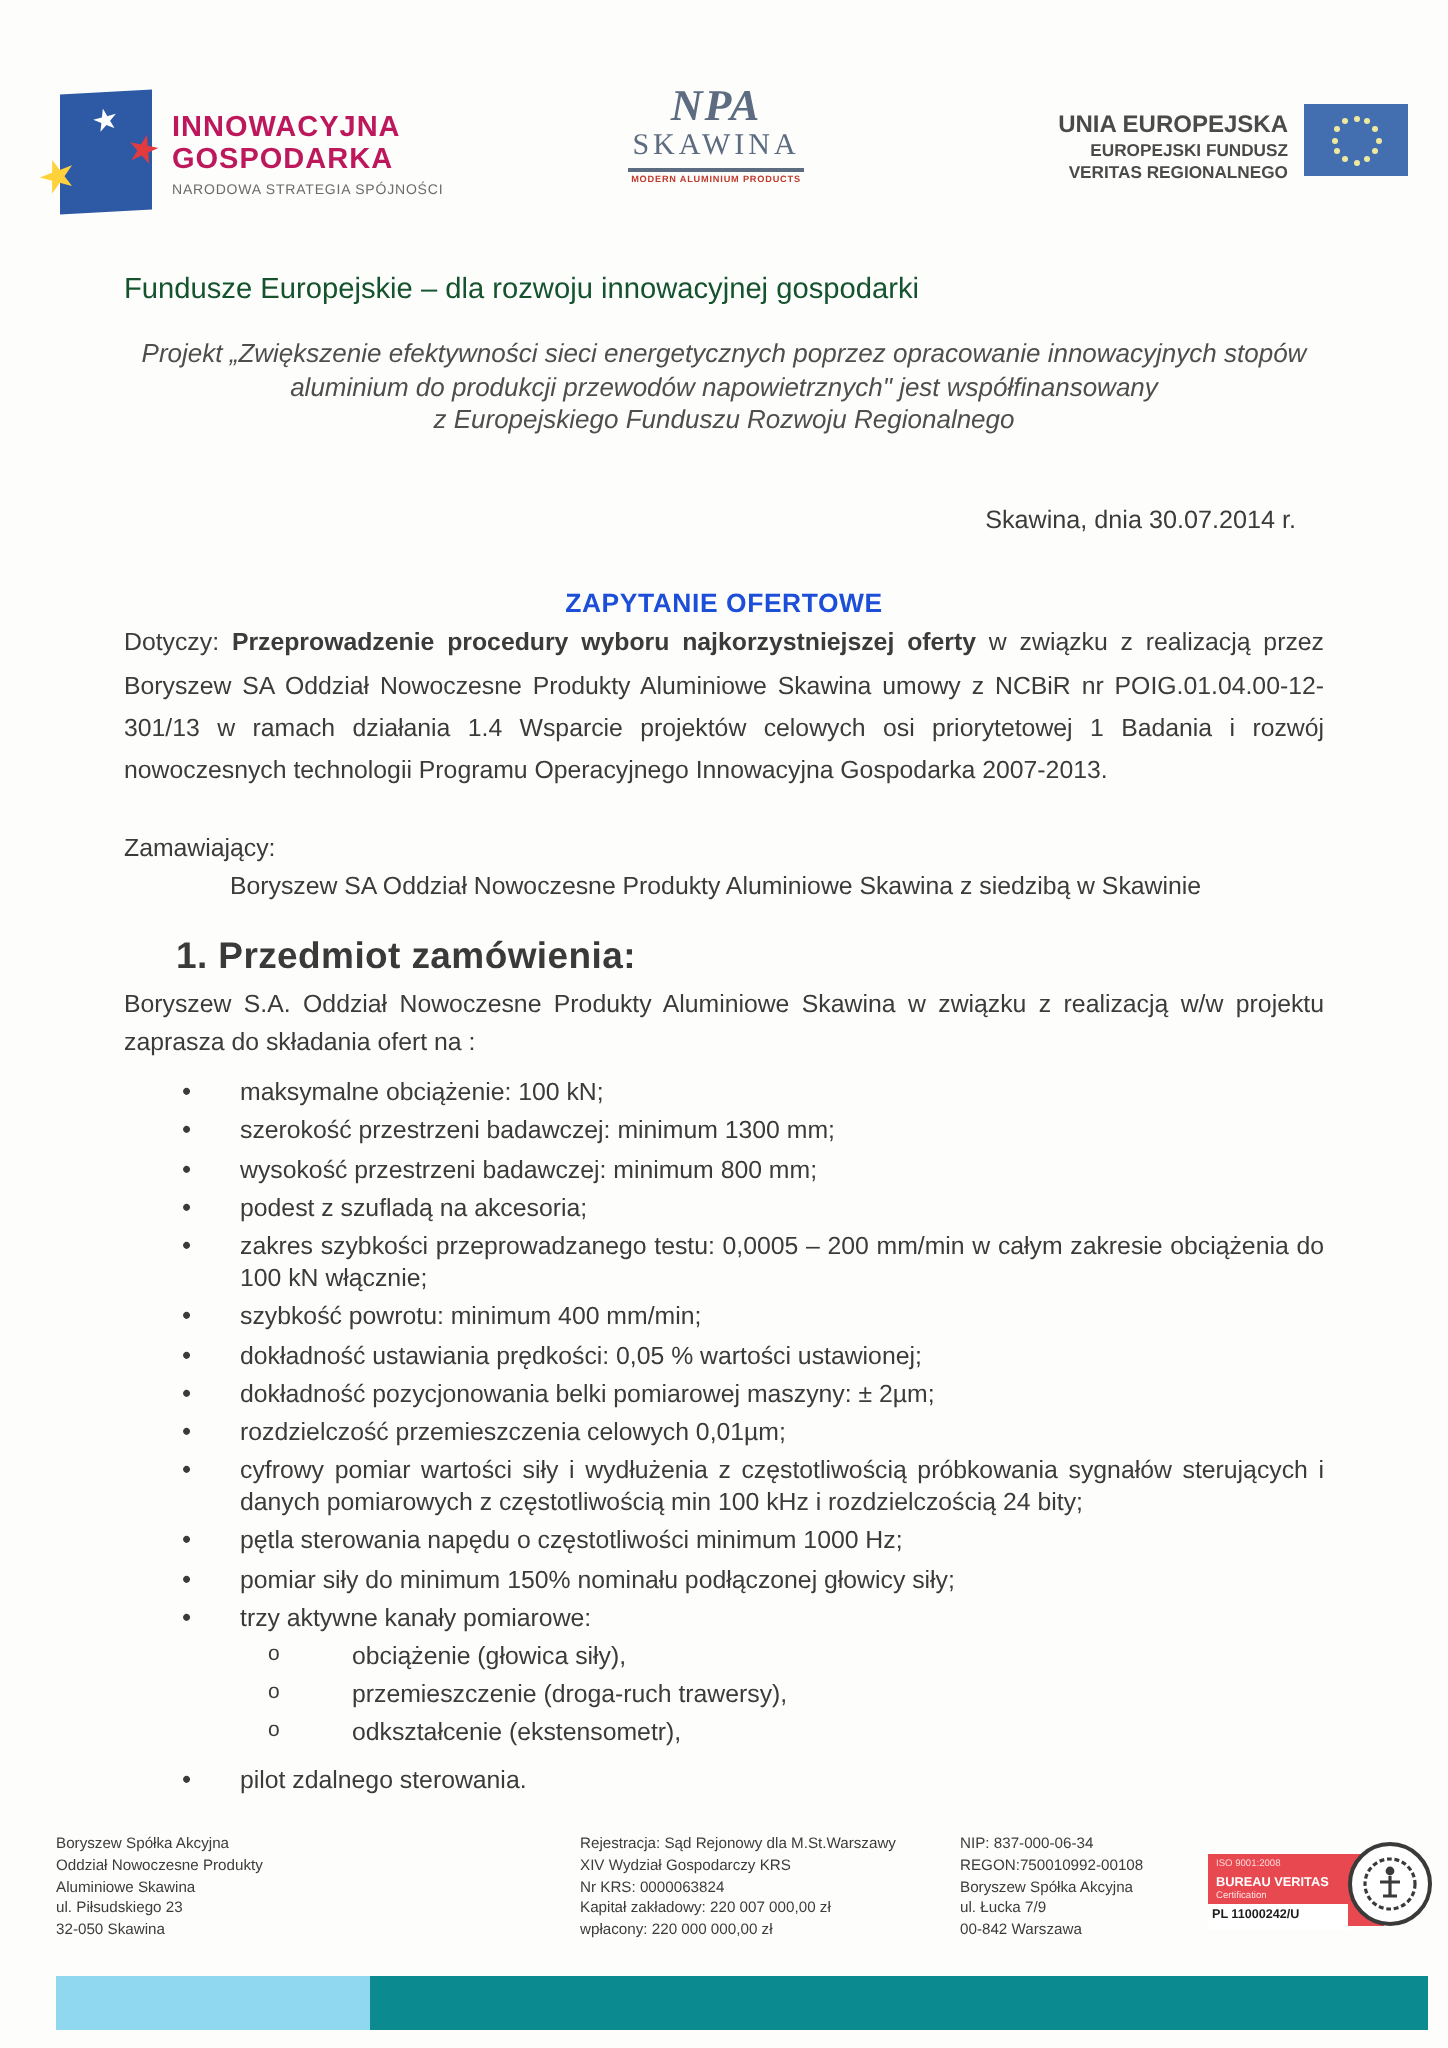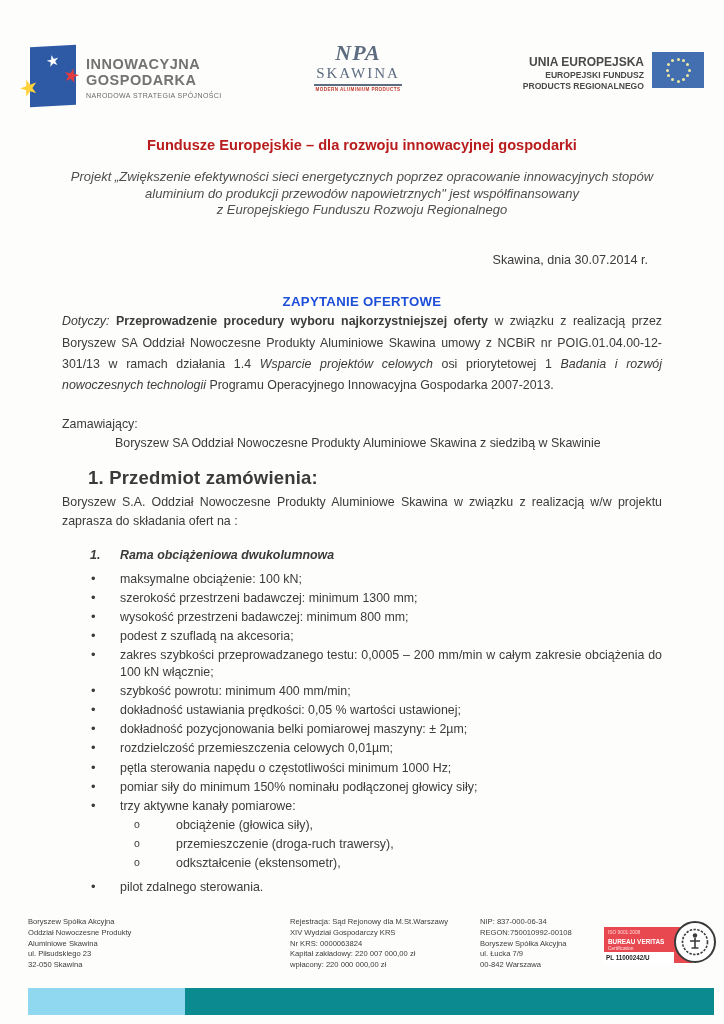--- a/index.html
+++ b/index.html
@@ -13,42 +13,42 @@
 
   
   .logos{position:absolute;top:44px;left:30px;right:20px;height:74px;}
   .logo-ig{position:absolute;left:0;top:2px;display:flex;align-items:center;gap:10px;}
   .ig-flag{position:relative;width:46px;height:60px;background:#2d59a5;transform:skewY(-3deg);}
   .ig-flag .star{position:absolute;line-height:1;}
   .ig-flag .star.white{color:#ffffff;font-size:15px;top:7px;left:16px;transform:rotate(-12deg);}
   .ig-flag .star.red{color:#e23b3f;font-size:19px;top:21px;right:-4px;transform:rotate(14deg);}
   .ig-flag .star.yellow{color:#ffd23b;font-size:22px;bottom:8px;left:-11px;transform:rotate(-18deg);}
   .ig-text{padding-top:4px;}
-  .ig-text .l1{font-size:14.5px;font-weight:bold;letter-spacing:.5px;color:#737373;line-height:1.15;}
+  .ig-text .l1{font-size:14.5px;font-weight:bold;letter-spacing:.5px;color:#be185d;line-height:1.15;}
   .ig-text .l3{font-size:7px;letter-spacing:.4px;color:#6a6a6a;margin-top:2px;}
   .logo-npa{position:absolute;left:268px;top:0;width:120px;text-align:center;color:#5d6c80;}
   .npa-main{font-family:"Liberation Serif","DejaVu Serif",serif;font-style:italic;font-weight:bold;font-size:22px;line-height:.85;letter-spacing:1px;}
   .npa-sub{font-family:"Liberation Serif","DejaVu Serif",serif;font-size:15px;letter-spacing:2px;border-bottom:2px solid #5d6c80;display:inline-block;padding:0 2px 1px;}
   .npa-tag{font-size:4.6px;color:#c0392b;font-weight:bold;letter-spacing:.4px;margin-top:1px;}
   .logo-eu{position:absolute;right:0;top:8px;display:flex;align-items:flex-start;gap:8px;}
   .eu-text{text-align:right;font-size:8.6px;font-weight:bold;color:#4a4a4a;line-height:1.25;padding-top:3px;}
   .eu-text .l1{font-size:12px;}
   .eu-flag{position:relative;width:52px;height:36px;background:#436fb0;}
   .eu-stars{position:absolute;left:50%;top:50%;width:2px;height:2px;}
   .eu-stars i{position:absolute;width:3px;height:3px;border-radius:50%;background:#efe9a0;}
 
   
   .content{position:absolute;left:62px;right:62px;top:118px;}
-  .doc-heading{text-align:center;font-size:14.6px;color:#b91c1c;margin-top:18px;font-weight:bold;}
+  .doc-heading{font-size:14.6px;color:#14532d;margin-top:18px;}
   .project-note{text-align:center;font-style:italic;font-size:13px;color:#4e4e4e;margin-top:13px;line-height:1.3;}
   .dateline{text-align:right;padding-right:14px;margin-top:33px;font-size:12.6px;}
   .doc-title{text-align:center;font-weight:bold;font-size:13.2px;letter-spacing:.3px;margin-top:24px;color:#1d4ed8;}
   p.just{text-align:justify;margin:0;}
   .dotyczy{margin-top:19px;line-height:1.72;}
-  .dotyczy .it{font-style:italic;}
+  .dotyczy .it{}
   .dotyczy .bd{font-weight:bold;}
   .zam{margin-top:20px;}
   .zam .zam-value{padding-left:53px;margin-top:2px;}
   .sec-heading{font-weight:bold;font-size:18.5px;color:#3a3a3a;margin:14px 0 2px;padding-left:26px;letter-spacing:.2px;}
   .intro{line-height:1.55;}
   .spec-lead{margin-top:24px;line-height:1.55;}
   .spec-lead .bd{font-weight:bold;}
   .item-head{margin-top:16px;padding-left:28px;font-weight:bold;font-style:italic;}
   .item-head .no{display:inline-block;width:30px;}
   ul.bullets{list-style:none;margin:7px 0 0;padding:0;}
@@ -96,21 +96,21 @@
     </div>
     <div class="logo-npa">
       <div class="npa-main">NPA</div>
       <div><span class="npa-sub">SKAWINA</span></div>
       <div class="npa-tag">MODERN ALUMINIUM PRODUCTS</div>
     </div>
     <div class="logo-eu">
       <div class="eu-text">
         <div class="l1">UNIA EUROPEJSKA</div>
         <div>EUROPEJSKI FUNDUSZ</div>
-        <div>PRODUCTS REGIONALNEGO</div>
+        <div>VERITAS REGIONALNEGO</div>
       </div>
       <div class="eu-flag">
         <span class="eu-stars">
             <i style="left: 9.5px; top: -1.5px;"></i>
             <i style="left: 8.02628px; top: 4px;"></i>
             <i style="left: 4px; top: 8.02628px;"></i>
             <i style="left: -1.5px; top: 9.5px;"></i>
             <i style="left: -7px; top: 8.02628px;"></i>
             <i style="left: -11.0263px; top: 4px;"></i>
             <i style="left: -12.5px; top: -1.5px;"></i>
@@ -141,33 +141,33 @@
 
     <div class="zam">
       <div>Zamawiający:</div>
       <div class="zam-value">Boryszew SA Oddział Nowoczesne Produkty Aluminiowe Skawina z siedzibą w Skawinie</div>
     </div>
 
     <div class="sec-heading">1. Przedmiot zamówienia:</div>
     <p class="just intro">Boryszew S.A. Oddział Nowoczesne Produkty Aluminiowe Skawina w związku z realizacją w/w projektu zaprasza do składania ofert na :</p>
 
 
-    <div class="item-head"><span class="no">1.</span><span>Rama obciążeniowa dwukolumnowa</span></div>
 
     <ul class="bullets">
 
     <li>maksymalne obciążenie: 100 kN;</li>
         <li>szerokość przestrzeni badawczej: minimum 1300 mm;</li>
         <li>wysokość przestrzeni badawczej: minimum 800 mm;</li>
         <li>podest z szufladą na akcesoria;</li>
         <li>zakres szybkości przeprowadzanego testu: 0,0005 – 200 mm/min w całym zakresie obciążenia do 100 kN włącznie;</li>
         <li>szybkość powrotu: minimum 400 mm/min;</li>
         <li>dokładność ustawiania prędkości: 0,05 % wartości ustawionej;</li>
         <li>dokładność pozycjonowania belki pomiarowej maszyny: ± 2µm;</li>
         <li>rozdzielczość przemieszczenia celowych 0,01µm;</li>
+        <li>cyfrowy pomiar wartości siły i wydłużenia z częstotliwością próbkowania sygnałów sterujących i danych pomiarowych z częstotliwością min 100 kHz i rozdzielczością 24 bity;</li>
         <li>pętla sterowania napędu o częstotliwości minimum 1000 Hz;</li>
         <li>pomiar siły do minimum 150% nominału podłączonej głowicy siły;</li>
         <li>trzy aktywne kanały pomiarowe:</li>
       </ul>
     <ul class="subbullets">
 
     <li>obciążenie (głowica siły),</li>
         <li>przemieszczenie (droga-ruch trawersy),</li>
         <li>odkształcenie (ekstensometr),</li>
       </ul>

